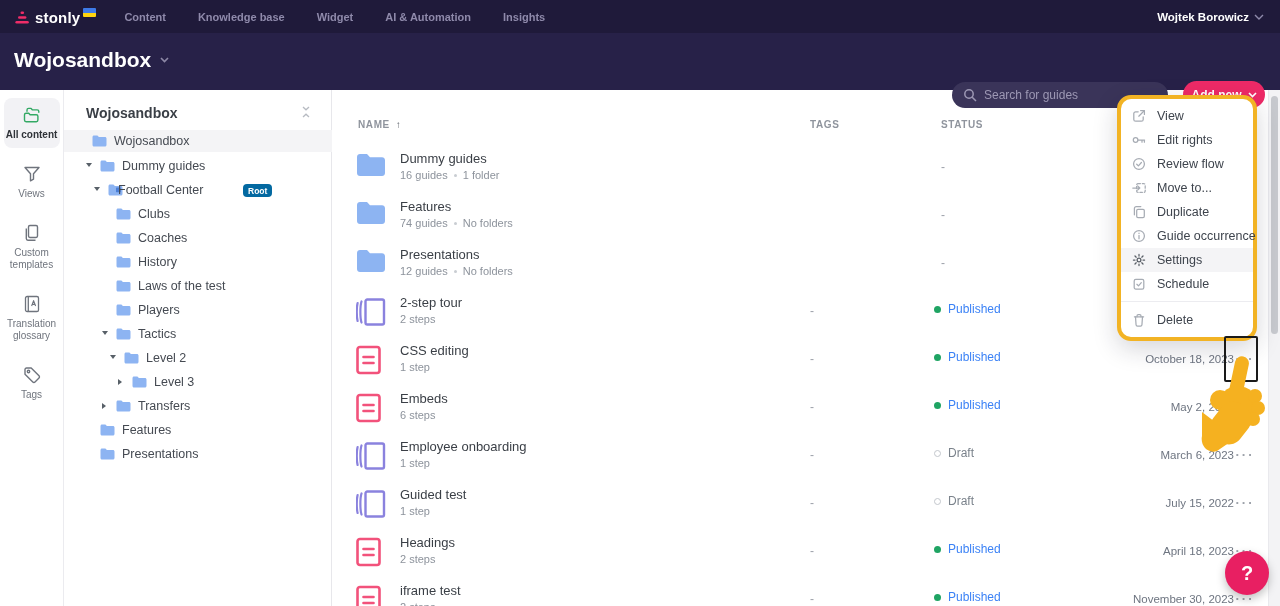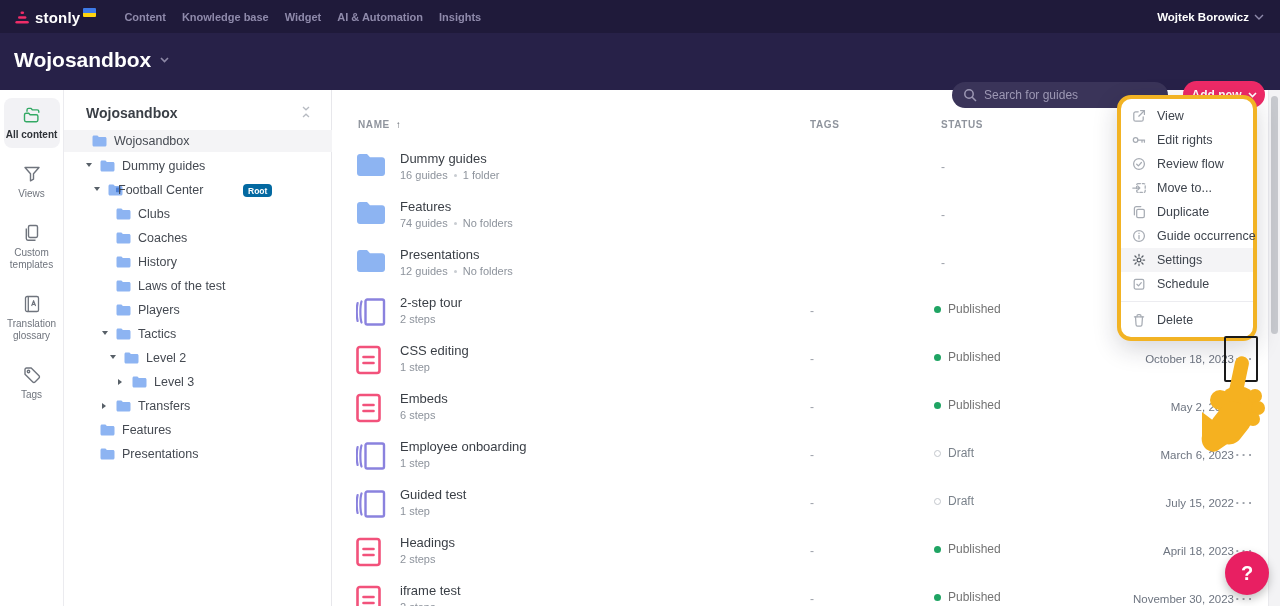--- a/index.html
+++ b/index.html
@@ -7,21 +7,21 @@
   body{font-family:"Liberation Sans",sans-serif;background:#fff;position:relative;-webkit-font-smoothing:antialiased}
 
   
   .topbar{position:absolute;left:0;top:0;width:1280px;height:33px;background:#1f1a3a;display:flex;align-items:center;z-index:6}
   .brand{display:flex;align-items:flex-start;margin-left:14px;cursor:pointer}
   .brand-glyph{margin-top:6px}
   .brand-text{color:#fff;font-size:15px;font-weight:700;letter-spacing:.2px;margin-left:5px;line-height:20px;margin-top:3px}
   .ua-flag{width:13px;height:9px;margin-left:3px;margin-top:3px;border-radius:1px;overflow:hidden}
   .ua-flag div{height:50%}
   .ua-b{background:#3e7be8}.ua-y{background:#ffd40e}
-  .nav-items{display:flex;margin-left:28px;gap:16px}
+  .nav-items{display:flex;margin-left:28px;gap:32px}
   .nav-item{color:#8f8aab;font-size:11px;font-weight:700;cursor:pointer;white-space:nowrap}
   .user{margin-left:auto;margin-right:16px;display:flex;align-items:center;gap:5px;cursor:pointer}
   .user-name{color:#fff;font-size:11.5px;font-weight:700}
 
   
   .header{position:absolute;left:0;top:33px;width:1280px;height:57px;background:#272148;z-index:6}
   .ws-title{position:absolute;left:14px;top:15px;color:#fff;font-size:21px;font-weight:700;display:flex;align-items:center;gap:9px;cursor:pointer}
   .search{position:absolute;left:952px;top:49px;width:216px;height:26px;background:#3a3459;border:none;outline:none;border-radius:13px;color:#cfcade;font-size:12px;padding:0 12px 0 32px}
   .search::placeholder{color:#9d98b4}
   .search-ic{position:absolute;left:963px;top:55px;pointer-events:none}
@@ -57,21 +57,21 @@
   .trow{position:absolute;left:0;width:936px;height:48px;cursor:pointer}
   .ricon{position:absolute;left:24px;top:9px}
   .rname{position:absolute;left:68px;top:7px;font-size:13px;color:#3a3f46;white-space:nowrap}
   .rmeta{position:absolute;left:68px;top:25px;font-size:11px;color:#8d939c;white-space:nowrap;display:flex;align-items:center}
   .mdot{width:3px;height:3px;border-radius:50%;background:#c9cdd2;margin:0 6px;display:inline-block}
   .rtags{position:absolute;left:478px;top:16px;font-size:12px;color:#9ca1a9}
   .rstatus{position:absolute;left:602px;top:14px;display:flex;align-items:center;gap:7px}
   .sdot{width:7px;height:7px;border-radius:50%}
   .sdot.pub{background:#1fa463}
   .sdot.draft{background:#fff;border:1.2px solid #c3c7cd}
-  .slabel{font-size:12px;color:#737373}
+  .slabel{font-size:12px;color:#3b82f6}
   .slabel.gray{color:#7a828b}
   .rdash-status{position:absolute;left:609px;top:16px;font-size:12px;color:#9ca1a9}
   .rdate{position:absolute;right:34px;top:17px;font-size:11.5px;color:#6e7581;white-space:nowrap}
   .rdots{position:absolute;right:10px;top:11px;width:26px;height:24px;border:none;background:transparent;color:#9ca1a9;font-size:13px;font-weight:700;letter-spacing:2px;cursor:pointer;text-align:center;line-height:24px}
 
   
   .vscroll{position:absolute;right:0;top:90px;width:12px;height:516px;background:#f3f3f5;border-left:1px solid #e9e9ed;z-index:7}
   .vthumb{position:absolute;left:2px;top:6px;width:7px;height:238px;border-radius:4px;background:#c7c9ce;cursor:pointer}
 
   

